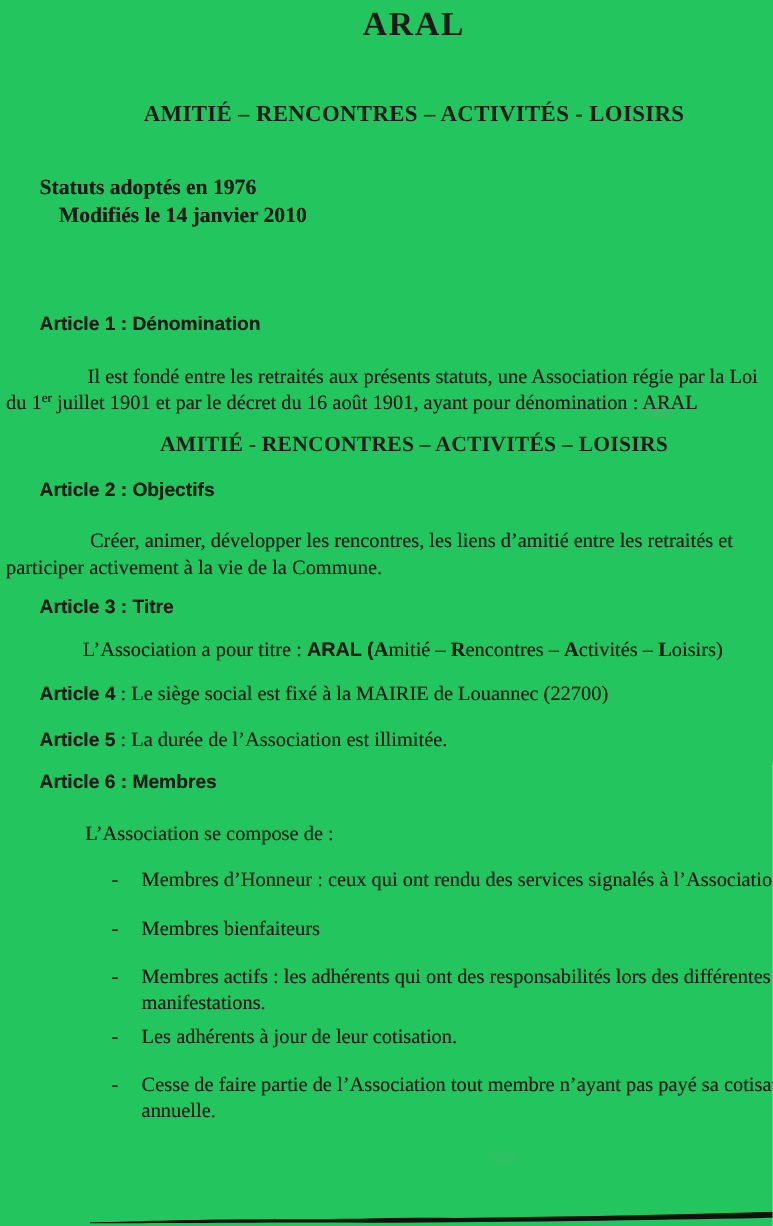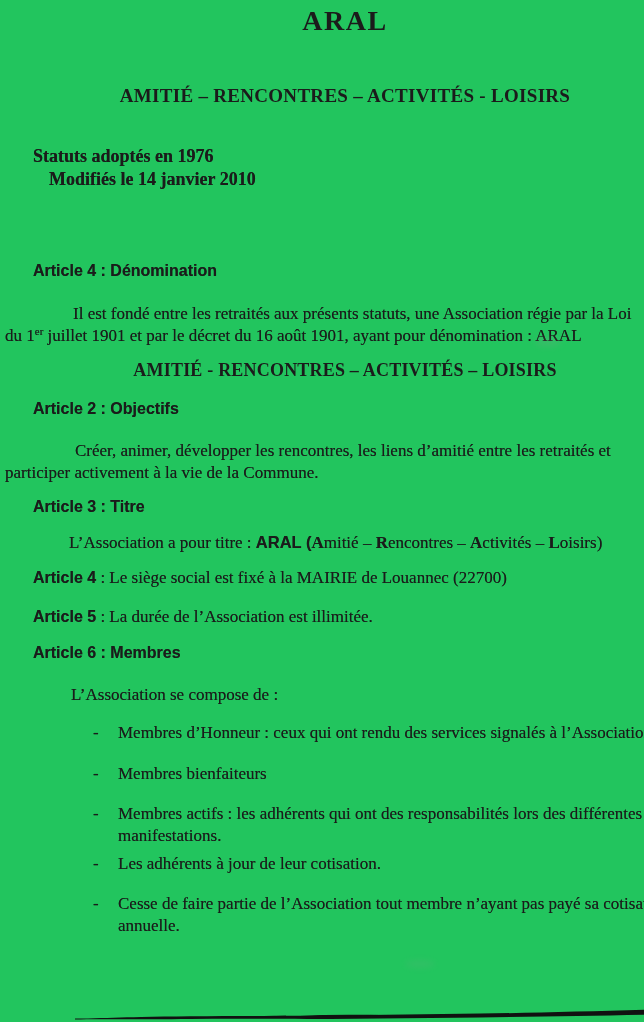--- a/index.html
+++ b/index.html
@@ -38,21 +38,21 @@
 <body>
 
 <div class="page">
 
   <div class="center-line doc-title">ARAL</div>
   <div class="center-line doc-subtitle">AMITIÉ – RENCONTRES – ACTIVITÉS - LOISIRS</div>
 
   <div class="abs serif-bold" style="top:146px;left:33px;font-size:18px;">Statuts adoptés en 1976</div>
   <div class="abs serif-bold" style="top:169px;left:21px;font-size:18px;margin-left:28px;">Modifiés le 14 janvier 2010</div>
 
-  <div class="abs sans-head" style="top:262px;left:33px;">Article 4 : Dénomination</div>
+  <div class="abs sans-head" style="top:262px;left:33px;">Article 1 : Dénomination</div>
   <div class="abs serif-body" style="top:303px;left:73px;">Il est fondé entre les retraités aux présents statuts, une Association régie par la Loi</div>
   <div class="abs serif-body" style="top:325px;left:5px;text-align:center;"><span>du 1</span><sup class="ord">er</sup><span> juillet 1901 et par le décret du 16 août 1901, ayant pour dénomination : ARAL</span></div>
   <div class="center-line slogan2">AMITIÉ - RENCONTRES – ACTIVITÉS – LOISIRS</div>
 
   <div class="abs sans-head" style="top:400px;left:33px;">Article 2 : Objectifs</div>
   <div class="abs serif-body" style="top:440px;left:75px;">Créer, animer, développer les rencontres, les liens d’amitié entre les retraités et</div>
   <div class="abs serif-body" style="top:462px;left:5px;">participer activement à la vie de la Commune.</div>
 
   <div class="abs sans-head" style="top:498px;left:33px;">Article 3 : Titre</div>
   <div class="abs serif-body" style="top:531px;left:69px;text-align:center;"><span>L’Association a pour titre : </span><span class="acronym-b">ARAL (</span><span class="initial-b">A</span><span>mitié – </span><span class="initial-b">R</span><span>encontres – </span><span class="initial-b">A</span><span>ctivités – </span><span class="initial-b">L</span><span>oisirs)</span></div>

